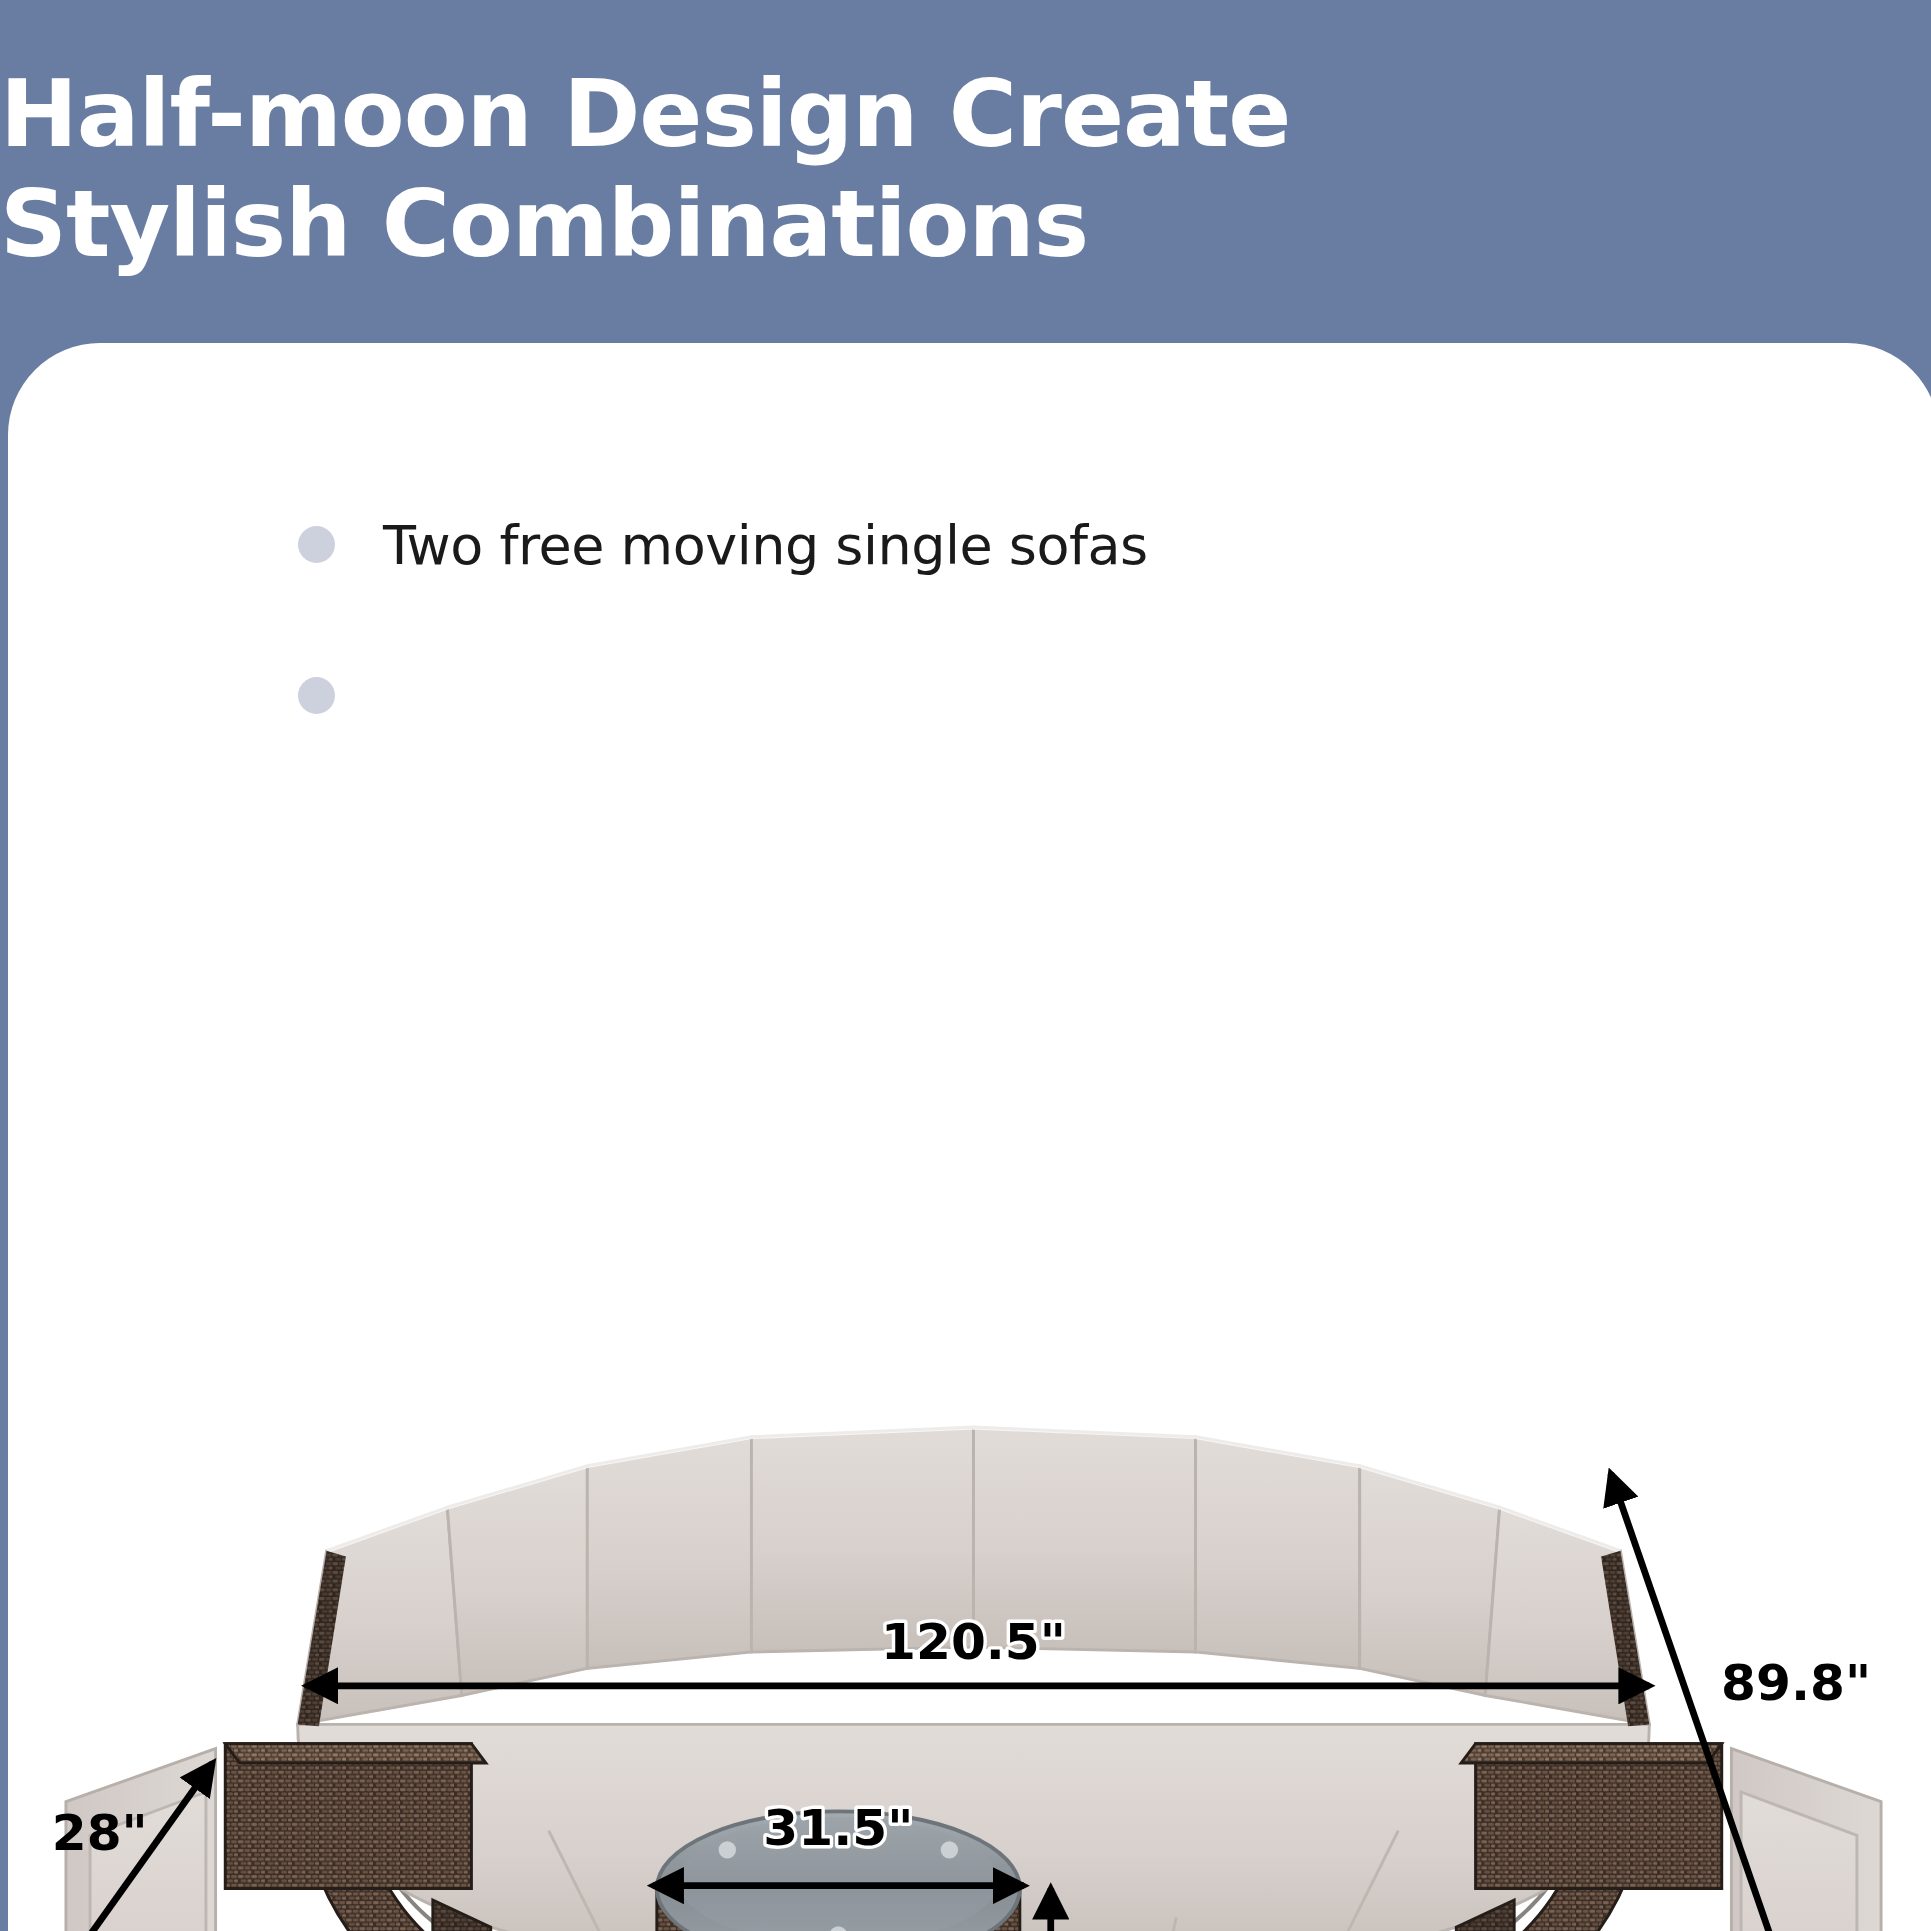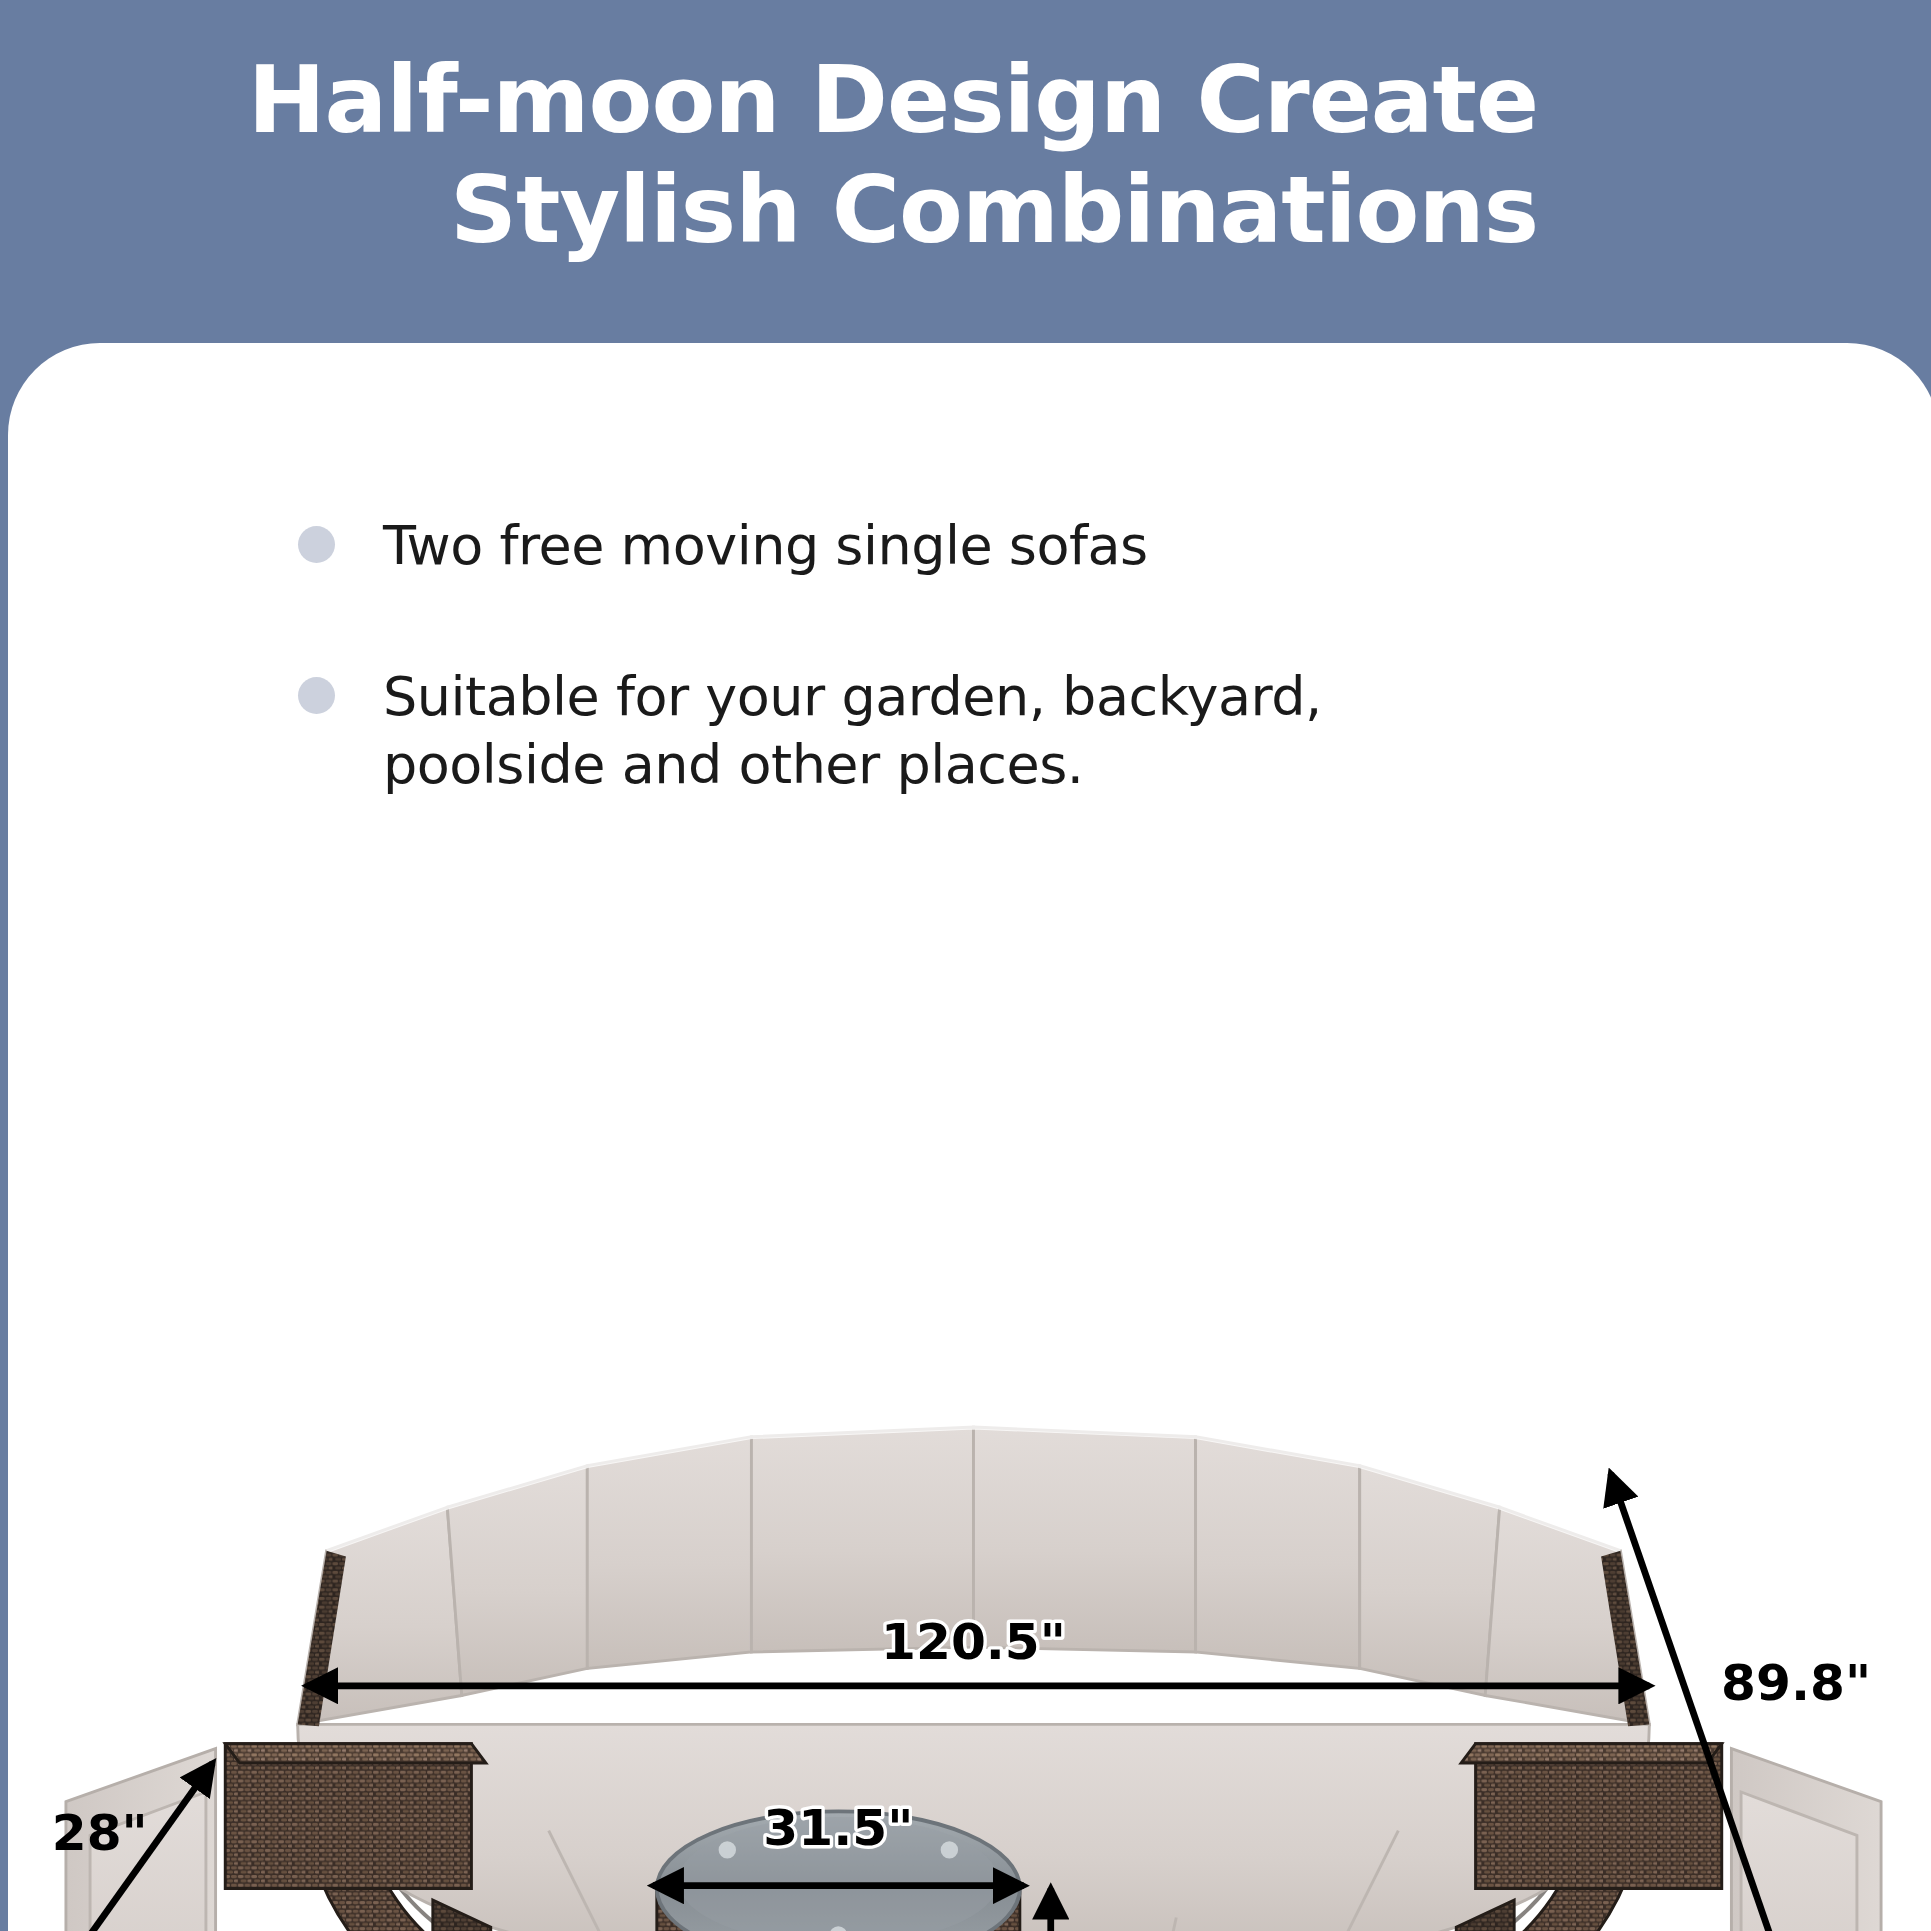--- a/index.html
+++ b/index.html
@@ -21,23 +21,23 @@
   
   #header-band {
     position: absolute;
     left: 0; top: 0;
     width: 1931px;
     height: 348px;
     background: #687da1;
   }
   #header-title {
     position: absolute;
-    left: 0; top: 46px;
+    left: 0; top: 60px;
     width: 1538px;
-    text-align: right;
+    text-align: left;
     color: #ffffff;
     font-family: "DejaVu Sans", sans-serif;
     font-weight: bold;
     font-size: 93px;
     line-height: 1.18;
     letter-spacing: -1px;
     white-space: pre-line;
   }
 
   
@@ -123,21 +123,20 @@
     <div id="feature-list">
 
       <div class="feature-row">
         <span class="bullet-dot"></span>
         <span class="feature-text">Two free moving single sofas</span>
       </div>
 
 
       <div class="feature-row">
         <span class="bullet-dot"></span>
-        <span class="feature-text" style="max-width:1139px;">Suitable for your garden, backyard, poolside and other places.</span>
       </div>
 
     </div>
 
     <div id="product-scene">
       <svg id="product-svg" viewBox="0 0 2000 1000" xmlns="http://www.w3.org/2000/svg">
 
         <defs>
 
           <pattern id="wicker" width="14" height="9" patternUnits="userSpaceOnUse">

